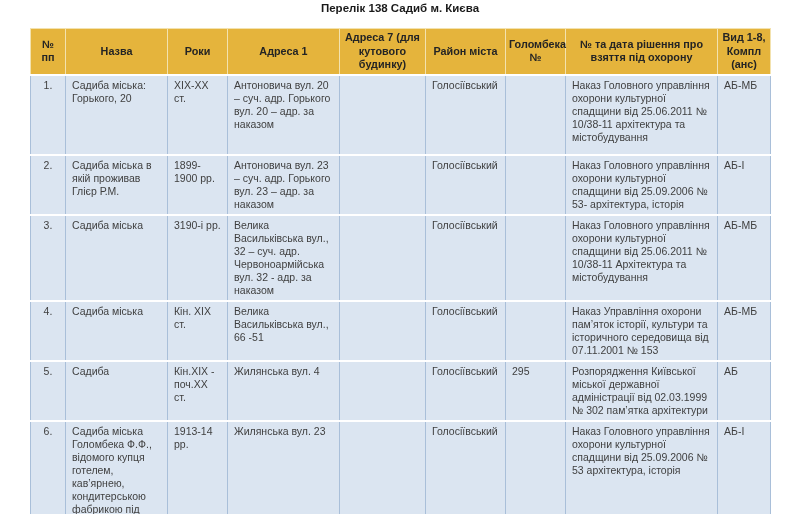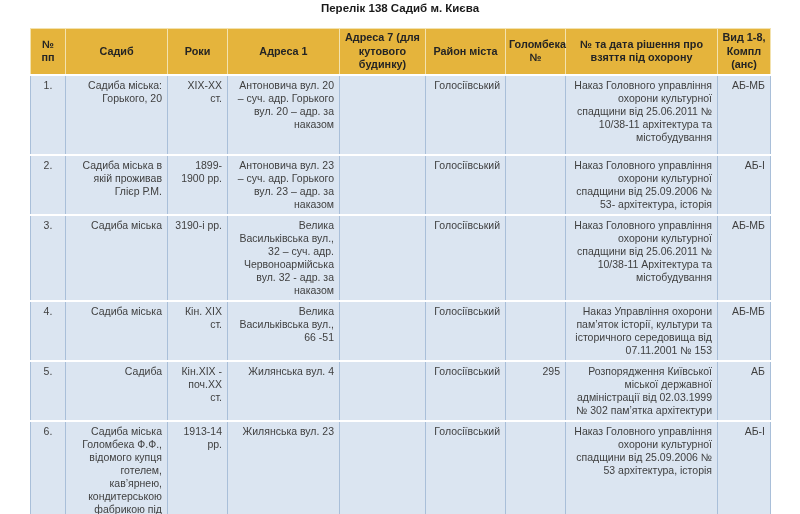--- a/index.html
+++ b/index.html
@@ -31,21 +31,21 @@
     background:var(--header-bg);
     color:var(--header-text);
     font-weight:bold;font-size:10.8px;line-height:13.5px;
     text-align:center;vertical-align:middle;
     border:1px solid var(--hline);
     padding:2px 3px;
     height:44px;
   }
   td{
     background:var(--row-bg);
-    vertical-align:top;text-align:right;
+    vertical-align:top;text-align:left;
     border-left:1px solid var(--vline);
     border-right:1px solid var(--vline);
     border-top:2px solid #fff;
     border-bottom:2px solid #fff;
     padding:3px 5px 3px 6px;
   }
   tr:last-child td{border-bottom:1px solid var(--vline);}
   td.num{text-align:center;padding-left:2px;padding-right:2px;}
 </style>
 </head>
@@ -62,21 +62,21 @@
         <col style="width: 112px;">
         <col style="width: 86px;">
         <col style="width: 80px;">
         <col style="width: 60px;">
         <col style="width: 152px;">
         <col style="width: 53px;">
       </colgroup>
     <thead>
       <tr id="header-row">
           <th>№ пп</th>
-          <th>Садиб</th>
+          <th>Назва</th>
           <th>Роки</th>
           <th>Адреса 1</th>
           <th>Адреса 7 (для кутового будинку)</th>
           <th>Район міста</th>
           <th>Голомбека №</th>
           <th>№ та дата рішення про взяття під охорону</th>
           <th>Вид 1-8, Компл (анс)</th>
         </tr>
     </thead>
     <tbody id="table-body">

